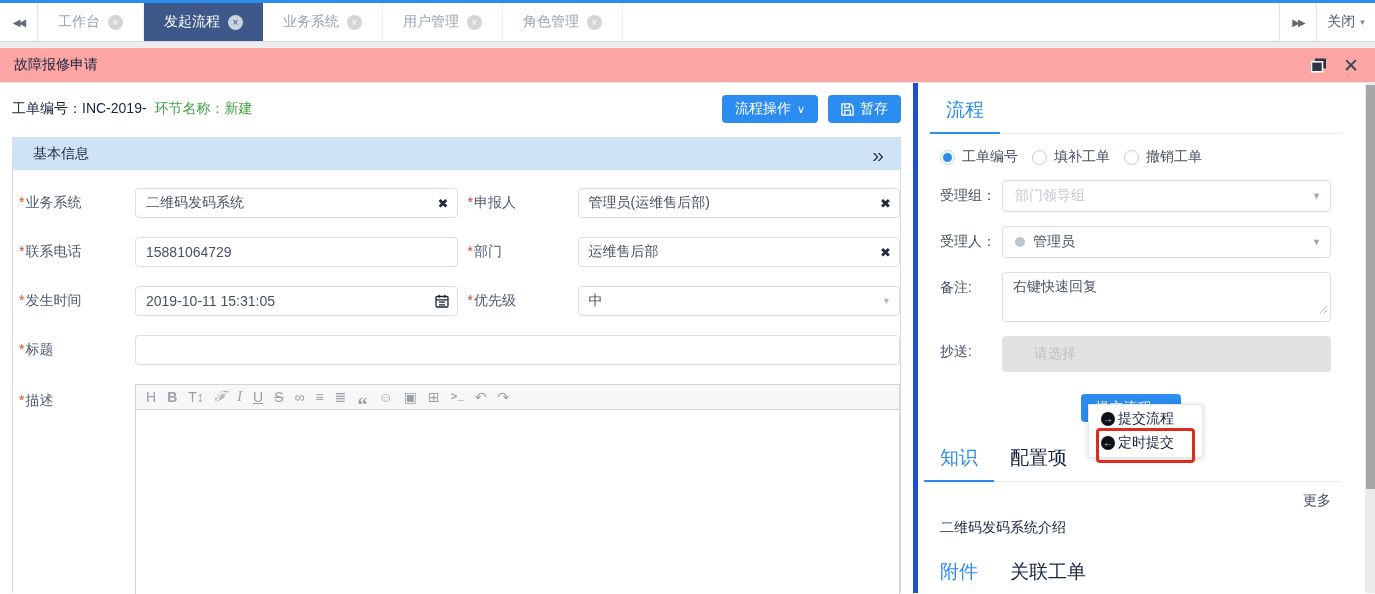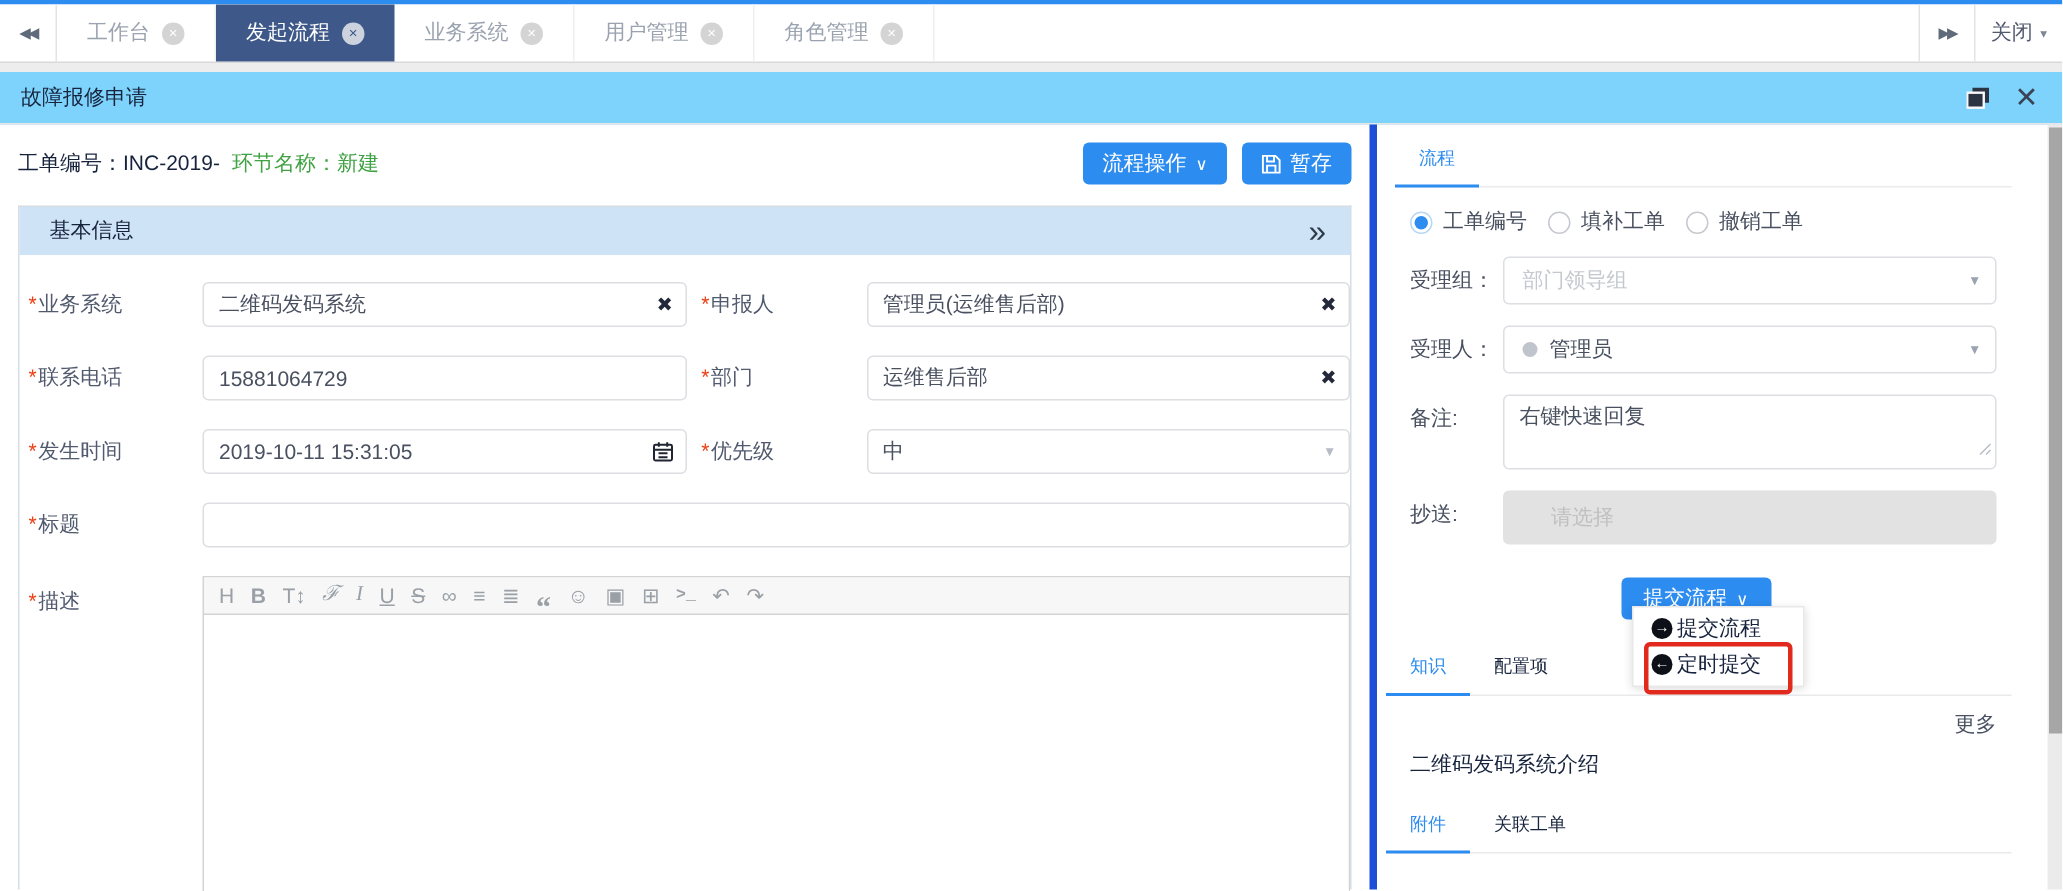--- a/index.html
+++ b/index.html
@@ -22,21 +22,21 @@
       line-height:15px; text-align:center; cursor:pointer; flex:0 0 auto; }
   .tab.active .badge { background:#ccd3df; color:#3d5889; }
   .tabbar-sp { flex:1; }
   .close-menu { width:58px; display:flex; align-items:center; justify-content:center; gap:5px;
       color:#515a6e; font-size:14px; cursor:pointer; }
   .close-caret { font-size:9px; color:#808695; }
 
   .gapstrip { height:6px; background:#ededed; }
 
   
-  .titlebar { height:35px; background:#7dd3fc; border-bottom:1px solid #e6e6e6; display:flex; align-items:center; padding:0 16px 0 14px; }
+  .titlebar { height:35px; background:#fca5a5; border-bottom:1px solid #e6e6e6; display:flex; align-items:center; padding:0 16px 0 14px; }
   .wtitle { font-size:14px; color:#17233d; }
   .win-icons { margin-left:auto; display:flex; align-items:center; gap:16px; }
   .win-ic { cursor:pointer; display:flex; align-items:center; }
   .wclose { font-size:19px; color:#3a4354; line-height:1; cursor:pointer; }
 
   
   .main { display:flex; height:510px; }
   .left { flex:1; min-width:0; display:flex; flex-direction:column; padding:0 12px; border-right:5px solid #1d4ed8; }
   .right { width:447px; position:relative; padding:0 34px 0 12px; }
   .vscroll { width:10px; background:#ebebeb; position:relative; }
@@ -80,21 +80,21 @@
   .edit-toolbar span:nth-child(5) { font-style:italic; font-family:"Liberation Serif", serif; }
   .edit-toolbar span:nth-child(6) { text-decoration:underline; }
   .edit-toolbar span:nth-child(7) { text-decoration:line-through; }
   .edit-toolbar span:nth-child(11) { font-family:"Liberation Serif", serif; font-weight:bold; font-size:20px; height:10px; overflow:visible; margin-top:6px; }
   .edit-toolbar span:nth-child(15) { font-family:"Liberation Mono", monospace; font-size:11px; font-weight:bold; }
   .edit-body { flex:1; background:#fff; }
 
   
   .flow-head, .k-head, .a-head { display:flex; border-bottom:1px solid #e8eaec; margin-right:-10px; }
   .flow-head { padding-top:5px; }
-  .r-tab { padding:9px 16px; font-size:12px; color:#17233d; cursor:pointer; margin-bottom:-1px; }
+  .r-tab { padding:9px 16px; font-size:19px; color:#17233d; cursor:pointer; margin-bottom:-1px; }
   .r-tab.active { color:#2d8cf0; border-bottom:2px solid #2d8cf0; }
 
   .radio-row { display:flex; align-items:center; margin:14px 0 0 10px; font-size:14px; color:#495060; }
   .radio { width:15px; height:15px; border-radius:50%; border:1px solid #c5c8ce; background:#fff; position:relative;
       margin-right:7px; flex:0 0 auto; cursor:pointer; }
   .radio.checked { border-color:#b8d7f2; }
   .radio.checked::after { content:""; position:absolute; inset:2px; border-radius:50%; background:#2d8cf0; }
   .radio-label { margin-right:14px; cursor:pointer; }
 
   .frow { display:flex; margin-top:14px; }

